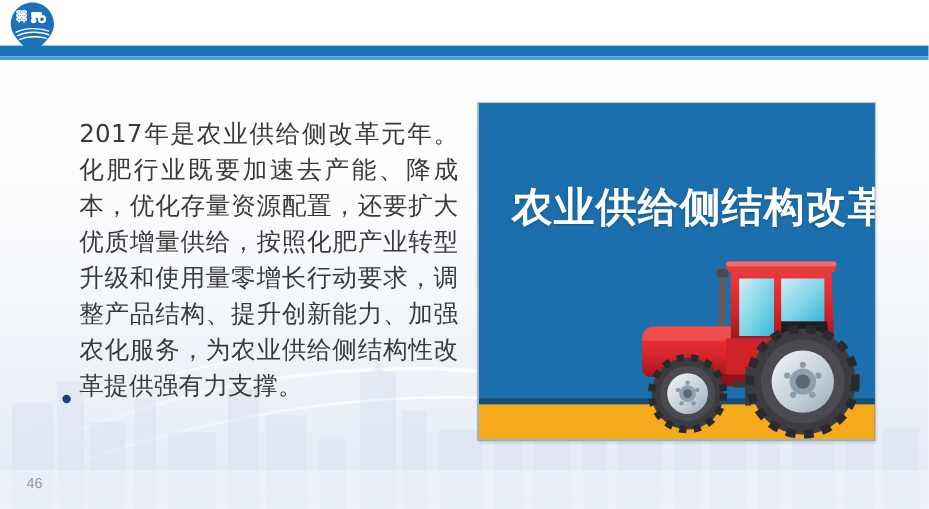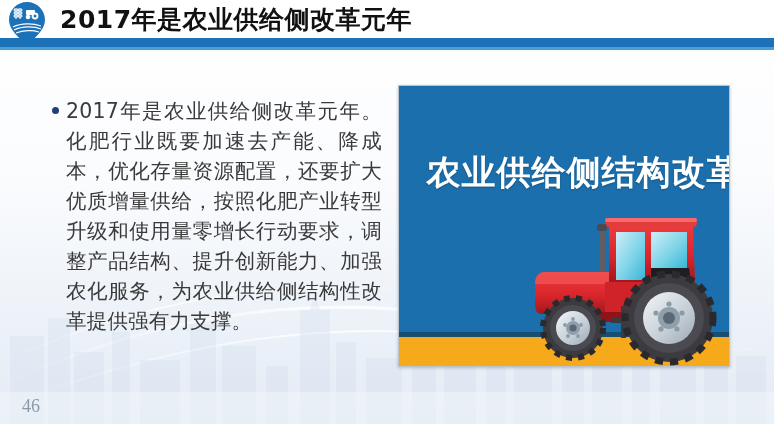--- a/index.html
+++ b/index.html
@@ -35,21 +35,21 @@
     position:absolute;left:60px;top:3px;
     font-size:25px;font-weight:bold;color:#111111;
     letter-spacing:.5px;white-space:nowrap;
     font-family:"DejaVu Sans","Liberation Sans",sans-serif;
   }
 
   
   .body-block{
     position:absolute;left:52px;top:96px;width:330px;
   }
-  .bullet-row{display:flex;align-items:flex-start;}
+  .bullet-row{display:flex;align-items:flex-end;}
   .bullet-dot{
     width:7px;height:7px;border-radius:50%;background:#1f3f7a;
     margin-top:11px;margin-right:7px;flex:0 0 auto;
   }
   .bullet-text{
     font-size:20.5px;line-height:30px;color:#3a3a3a;
     text-align:justify;letter-spacing:.2px;
     font-family:"DejaVu Sans","Liberation Sans",sans-serif;
   }
 
@@ -69,22 +69,22 @@
     font-size:34px;letter-spacing:1px;white-space:nowrap;
     font-family:"DejaVu Sans","Liberation Sans",sans-serif;
     text-shadow:0 1px 2px rgba(0,0,0,.25);
     margin-left:20px;
   }
   .tractor{position:absolute;left:118px;top:120px;width:216px;height:160px;}
 
   
   .pagenum{
     position:absolute;left:22px;top:396px;
-    font-size:18px;color:#8c9aa8;
-    font-family:Liberation Serif, serif;
+    font-size:12px;color:#8c9aa8;
+    font-family:Liberation Sans, sans-serif;
   }
   .brand{position:absolute;right:12px;top:381px;text-align:right;}
   .brand-row{display:flex;align-items:center;justify-content:flex-end;}
   .brand-mark{width:15px;height:15px;margin-right:2px;}
   .brand-best{
     font-size:15px;font-weight:bold;color:#1a3f8f;letter-spacing:-.5px;
     font-family:"DejaVu Sans","Liberation Sans",sans-serif;
   }
   .brand-cn{
     font-size:14px;font-weight:bold;color:#c02128;margin-left:4px;
@@ -163,21 +163,20 @@
         <circle cx="21" cy="16" r="2.3"></circle>
         <circle cx="28" cy="15" r="3.4"></circle>
         <circle cx="28" cy="15" r="1.5" fill="#1b72b8"></circle>
       </g>
       <g stroke="#ffffff" stroke-width="1.1" fill="none">
         <path d="M6 26 C14 22 26 22 34 25"></path>
         <path d="M7 29 C15 25 27 25 34 28"></path>
         <path d="M9 32 C16 29 26 29 32 31"></path>
       </g>
     </svg>
-    <div class="title">2017年是农业供给侧改革元年</div>
     <div class="hdr-bar"></div>
     <div class="hdr-bar-lite"></div>
   </div>
 
   <div class="body-block">
     <div class="bullet-row">
       <div class="bullet-dot"></div>
       <div class="bullet-text">2017年是农业供给侧改革元年。化肥行业既要加速去产能、降成本，优化存量资源配置，还要扩大优质增量供给，按照化肥产业转型升级和使用量零增长行动要求，调整产品结构、提升创新能力、加强农化服务，为农业供给侧结构性改革提供强有力支撑。</div>
     </div>
   </div>

